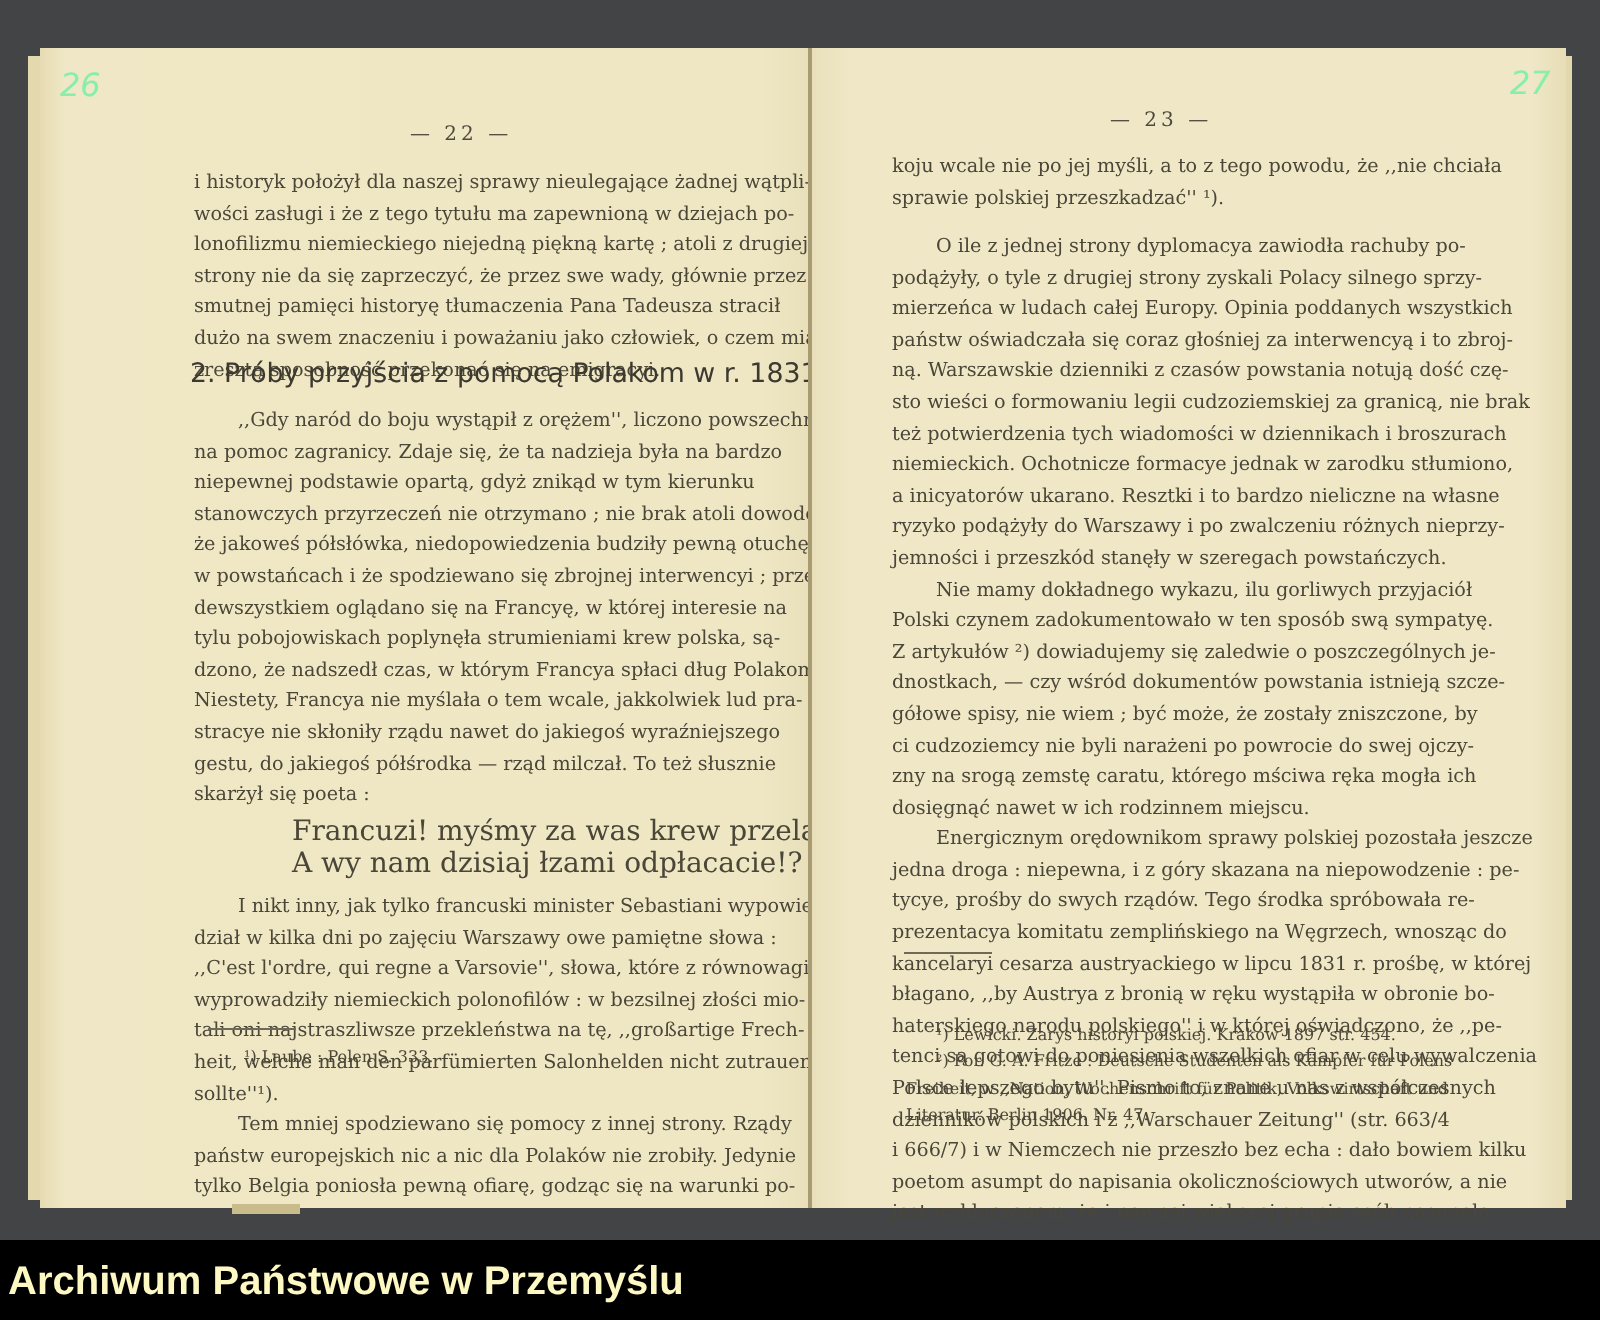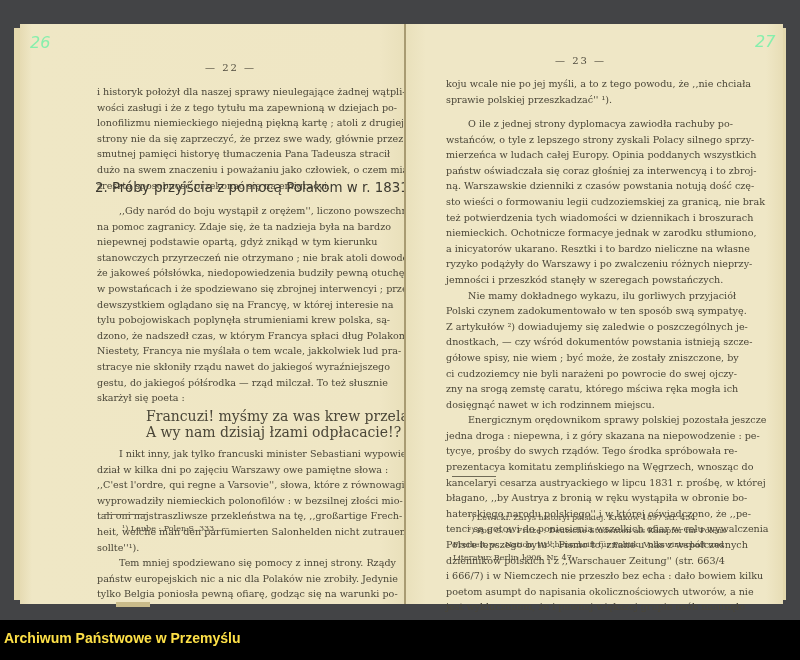--- a/index.html
+++ b/index.html
@@ -17,21 +17,21 @@
   .txt{position:absolute;font-size:9.6px;line-height:15.6px;color:#4a4638;text-align:justify;}
   .txt p{margin:0;text-align:justify;text-align-last:justify;white-space:nowrap;}
   .txt p.last{text-align-last:left;}
   .txt p.ind{text-indent:22px;}
   .heading{position:absolute;left:95px;top:180px;font-family:"DejaVu Sans",sans-serif;font-size:13.4px;color:#3c392f;}
   .verse{position:absolute;left:146px;font-size:14px;line-height:15.6px;color:#4a4638;}
   .fn-rule{position:absolute;height:1px;background:#6f6a57;width:44px;}
   .fn{position:absolute;font-size:8px;line-height:13.4px;color:#4a4638;}
   .fn p{margin:0;white-space:nowrap;}
   .footer-bar{position:absolute;left:0;top:620px;width:800px;height:40px;background:#000;}
-  .footer-label{position:absolute;left:4px;top:630px;font-family:"Liberation Sans",sans-serif;font-weight:bold;font-size:14px;color:#fde047;}
+  .footer-label{position:absolute;left:4px;top:630px;font-family:"Liberation Sans",sans-serif;font-weight:bold;font-size:20px;color:#fef9c3;}
 </style>
 </head>
 <body>
 
 <div class="scan-bg"></div>
 
 <div class="page-left-edge"></div>
 <div class="page page-left"></div>
 <div class="stub"></div>
 <div class="pencil" style="left:30px;top:33px;">26</div>
@@ -95,21 +95,21 @@
 <div class="pencil" style="left:755px;top:32px;">27</div>
 <div class="pg-num" style="left:555px;top:55px;">— 23 —</div>
 
 <div class="txt" style="left:446px;top:76px;width:268px;">
   <p>koju wcale nie po jej myśli, a to z tego powodu, że ,,nie chciała</p>
   <p class="last">sprawie polskiej przeszkadzać'' ¹).</p>
 </div>
 
 <div class="txt" style="left:446px;top:116px;width:268px;">
   <p class="ind">O ile z jednej strony dyplomacya zawiodła rachuby po-</p>
-  <p>wstańców, o tyle z lepszego strony zyskali Polacy silnego sprzy-</p>
+  <p>podążyły, o tyle z drugiej strony zyskali Polacy silnego sprzy-</p>
   <p>mierzeńca w ludach całej Europy. Opinia poddanych wszystkich</p>
   <p>państw oświadczała się coraz głośniej za interwencyą i to zbroj-</p>
   <p>ną. Warszawskie dzienniki z czasów powstania notują dość czę-</p>
   <p>sto wieści o formowaniu legii cudzoziemskiej za granicą, nie brak</p>
   <p>też potwierdzenia tych wiadomości w dziennikach i broszurach</p>
   <p>niemieckich. Ochotnicze formacye jednak w zarodku stłumiono,</p>
   <p>a inicyatorów ukarano. Resztki i to bardzo nieliczne na własne</p>
   <p>ryzyko podążyły do Warszawy i po zwalczeniu różnych nieprzy-</p>
   <p class="last">jemności i przeszkód stanęły w szeregach powstańczych.</p>
   <p class="ind">Nie mamy dokładnego wykazu, ilu gorliwych przyjaciół</p>

